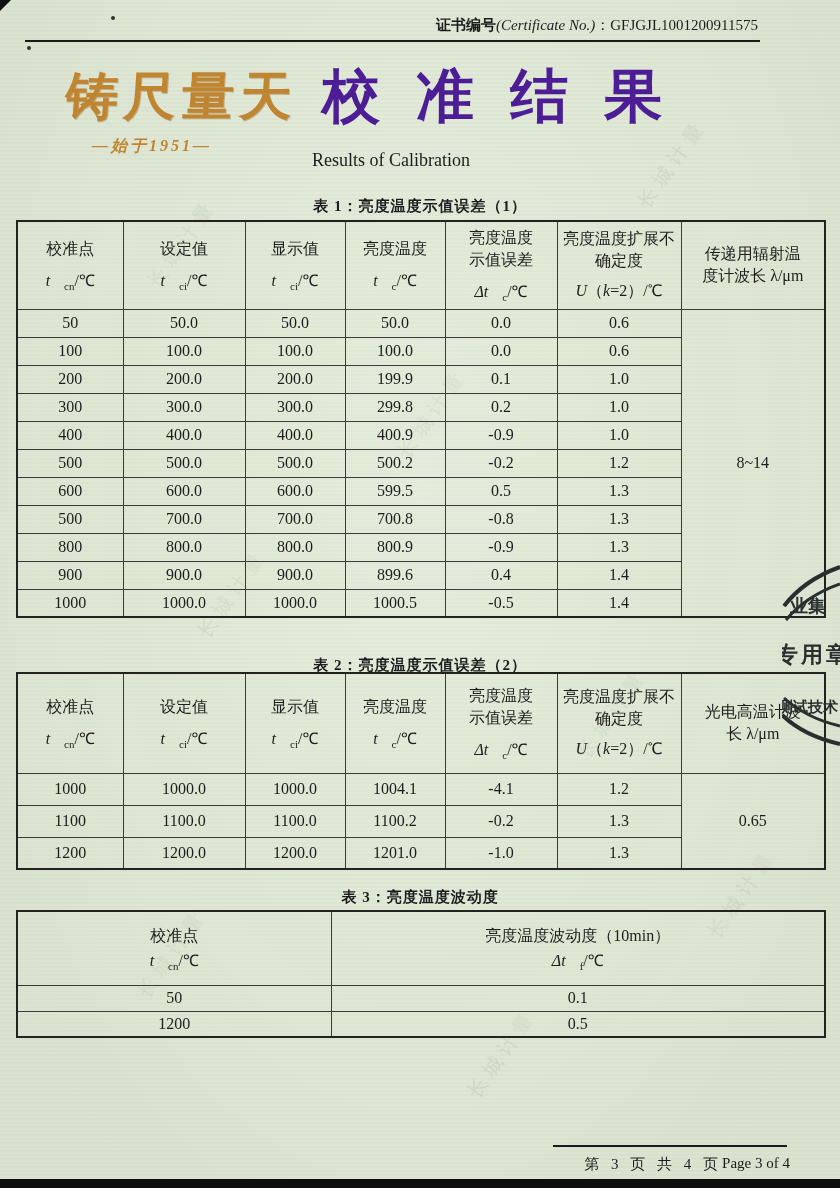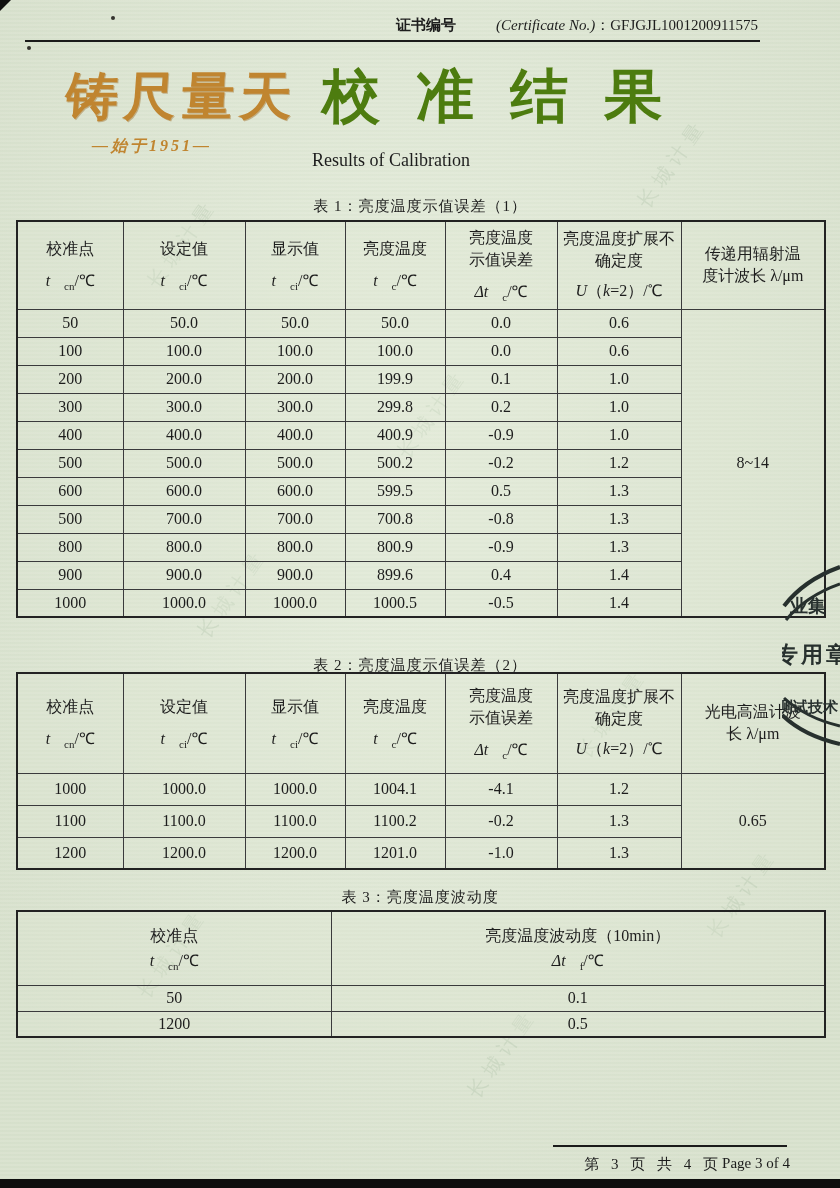--- a/index.html
+++ b/index.html
@@ -15,33 +15,33 @@
     overflow:hidden;
   }
   .wm {
     position:absolute; font-size:20px; letter-spacing:6px;
     color:rgba(100,140,100,0.13); transform:rotate(-55deg);
     white-space:nowrap; pointer-events:none;
   }
   
   .cert-line { position:absolute; top:16px; left:0; width:758px; text-align:right; font-size:15px; }
   .cert-line .cn { font-weight:bold; }
-  .cert-line .en { font-style:italic;margin-left:40px; }
+  .cert-line .en { font-style:italic; }
   .header-rule { position:absolute; top:40px; left:25px; width:735px; height:2px; background:#1b1b1b; }
   
   .logo { position:absolute; top:62px; left:66px; font-size:52px; font-weight:bold;
           color:#c08530; letter-spacing:6px; transform:skewX(-4deg);
           text-shadow:1px 1px 0 rgba(150,95,20,0.4); }
   .tagline { position:absolute; top:136px; left:92px; font-size:16px; font-style:italic;
              color:#c08530; letter-spacing:3px; font-weight:bold; }
   .main-title { position:absolute; top:58px; left:322px; font-size:58px; font-weight:bold;
-                font-family:"Liberation Sans", sans-serif; letter-spacing:10px; color:#4d7c0f; }
+                font-family:"Liberation Sans", sans-serif; letter-spacing:10px; color:#4c1d95; }
   .subtitle { position:absolute; top:150px; left:0; width:752px; text-align:center; font-size:18px;padding-left:30px; }
   
-  .caption { position:absolute; left:0; width:840px; text-align:center; font-size:15px; letter-spacing:1px; }
+  .caption { position:absolute; left:0; width:840px; text-align:center; font-size:15px; letter-spacing:1px;font-weight:bold; }
   #cap1 { top:197px; } #cap2 { top:656px; } #cap3 { top:888px; }
   
   table { position:absolute; left:16px; width:808px; border-collapse:collapse; table-layout:fixed;
           border:2px solid #222; background:rgba(223,233,213,0.25); }
   #t1 { top:220px; } #t2 { top:672px; } #t3 { top:910px; }
   th, td { border:1px solid #3a3a3c; text-align:center; vertical-align:middle;
            font-weight:normal; font-size:16px; }
   th .ht { font-size:16px; line-height:22px; }
   th .hs { font-size:16px; margin-top:9px; }
   #t1 th { height:88px; padding:4px 2px; }

